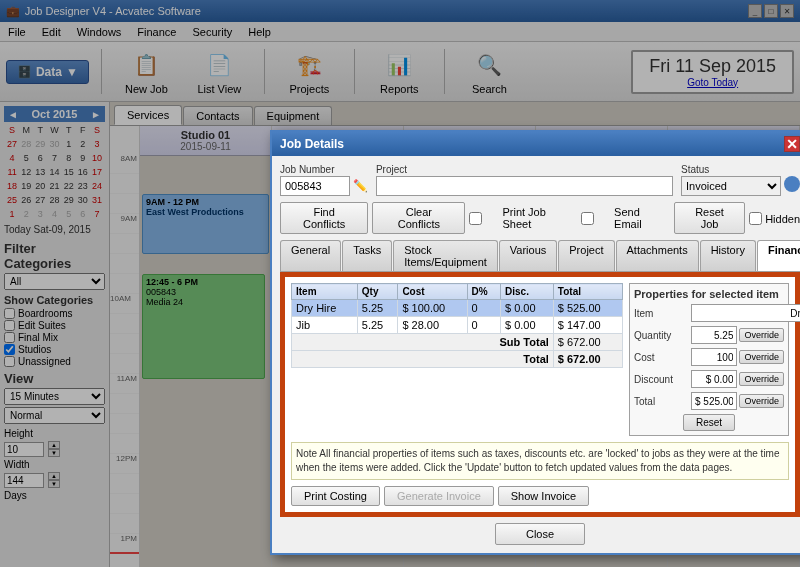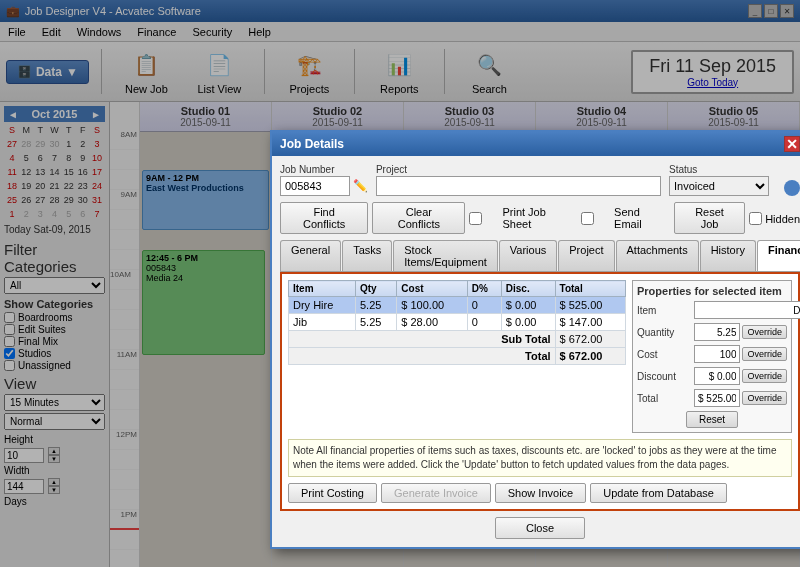--- a/index.html
+++ b/index.html
@@ -44,21 +44,21 @@
     .cal-grid th:nth-child(1) { color: #cc0000; }
     .cal-grid th:last-child { color: #cc0000; }
     .cal-grid th:not(:first-child):not(:last-child) { color: #333; }
     .cal-grid td { font-size: 9px; text-align: center; padding: 1px; cursor: pointer; color: #333; }
     .cal-grid td.other-month { color: #aaa; }
     .cal-grid td.sunday, .cal-grid td.saturday { color: #cc0000; }
 
     .today-label { font-size: 10px; color: #333; margin: 2px 0; }
 
     .sidebar-section { margin: 4px 0; }
-    .sidebar-label { font-size: 15px; font-weight: normal; color: #333; margin-bottom: 2px; }
+    .sidebar-label { font-size: 13px; font-weight: bold; color: #333; margin-bottom: 2px; }
     .sidebar-select { width: 100%; font-size: 10px; padding: 1px; }
 
     .show-categories { font-size: 11px; font-weight: bold; color: #333; margin: 4px 0 2px 0; }
     .checkbox-item { display: flex; align-items: center; gap: 3px; font-size: 10px; margin: 1px 0; }
     .checkbox-item input { width: 11px; height: 11px; }
 
     .view-section { margin: 4px 0; }
 
     .height-width { margin: 4px 0; font-size: 10px; }
     .spin-row { display: flex; align-items: center; gap: 4px; margin: 2px 0; }
@@ -334,20 +334,25 @@
           <div class="spin-btn">▲</div>
           <div class="spin-btn">▼</div>
         </div>
       </div>
       <div>Days</div>
     </div>
   </div>
 
   <div class="cal-area">
 
+    <div style="background:#d4d0c8; border-bottom:1px solid #a0a0a0; display:flex; align-items:flex-end; padding: 2px 4px 0 4px; gap:1px; height:24px;">
+      <div class="studio-tab active">Services</div>
+      <div class="studio-tab">Contacts</div>
+      <div class="studio-tab">Equipment</div>
+    </div>
 
     <div style="display:flex; flex:1; overflow:hidden;">
 
       <div style="width:30px; background:#f5f5f5; border-right:1px solid #d0d0d0; overflow:hidden; padding-top:28px;">
         <div style="height:20px; font-size:8px; color:#666; text-align:right; padding-right:2px; border-bottom:1px solid #eee;">8AM</div>
         <div style="height:20px; font-size:8px; color:#666; text-align:right; padding-right:2px; border-bottom:1px solid #eee;"></div>
         <div style="height:20px; font-size:8px; color:#666; text-align:right; padding-right:2px; border-bottom:1px solid #eee;"></div>
         <div style="height:20px; font-size:8px; color:#666; text-align:right; padding-right:2px; border-bottom:1px solid #eee;">9AM</div>
         <div style="height:20px; font-size:8px; color:#666; text-align:right; padding-right:2px; border-bottom:1px solid #eee;"></div>
         <div style="height:20px; font-size:8px; color:#666; text-align:right; padding-right:2px; border-bottom:1px solid #eee;"></div>
@@ -435,21 +440,21 @@
             <input class="field-input field-input-sm" value="005843" style="">
             <span class="edit-icon">✏️</span>
           </div>
         </div>
         <div class="field-group" style="flex:1;">
           <div class="field-label">Project</div>
           <input class="field-input field-input-wide" style="width: 100%;" value="">
         </div>
         <div class="field-group">
           <div class="field-label">Status</div>
-          <div style="display:flex; align-items:flex-end; gap:15px;">
+          <div style="display:flex; align-items:flex-start; gap:3px;">
             <select class="status-select">
               <option>Invoiced</option>
             </select>
             <div style="width:16px; height:16px; background:#4a7fc1; border-radius:50%; display:flex; align-items:center; justify-content:center;"></div>
           </div>
         </div>
       </div>
 
       <div class="action-btns">
         <button class="act-btn">Find Conflicts</button>
@@ -473,21 +478,21 @@
         <div class="dtab">General</div>
         <div class="dtab">Tasks</div>
         <div class="dtab">Stock Items/Equipment</div>
         <div class="dtab">Various</div>
         <div class="dtab">Project</div>
         <div class="dtab">Attachments</div>
         <div class="dtab">History</div>
         <div class="dtab active">Finance</div>
       </div>
 
-      <div style="border:2px solid #c2410c; background:white; padding:6px;">
+      <div style="border:5px solid #c2410c; background:white; padding:6px;">
         <div class="finance-area">
 
           <div class="finance-table-wrap">
             <table class="fin-table">
               <thead>
                 <tr>
                   <th>Item</th>
                   <th>Qty</th>
                   <th>Cost</th>
                   <th>D%</th>
@@ -553,21 +558,20 @@
             <button class="reset-btn">Reset</button>
           </div>
         </div>
 
         <div class="note-text">Note  All financial properties of items such as taxes, discounts etc. are 'locked' to jobs as they were at the time when the items were added. Click the 'Update' button to fetch updated values from the data pages.</div>
 
         <div class="bottom-btns">
           <button class="bot-btn">Print Costing</button>
           <button class="bot-btn disabled" style="color:#aaa;">Generate Invoice</button>
           <button class="bot-btn">Show Invoice</button>
-          <button class="bot-btn">Update from Database</button>
         </div>
       </div>
 
       <div style="text-align:center; margin-top:6px;">
         <button class="close-btn">Close</button>
       </div>
     </div>
   </div>
 </div>
 

